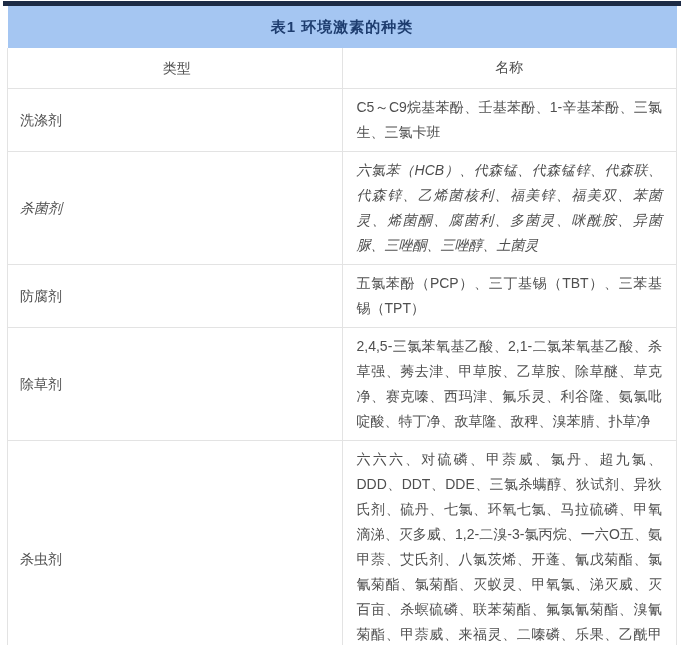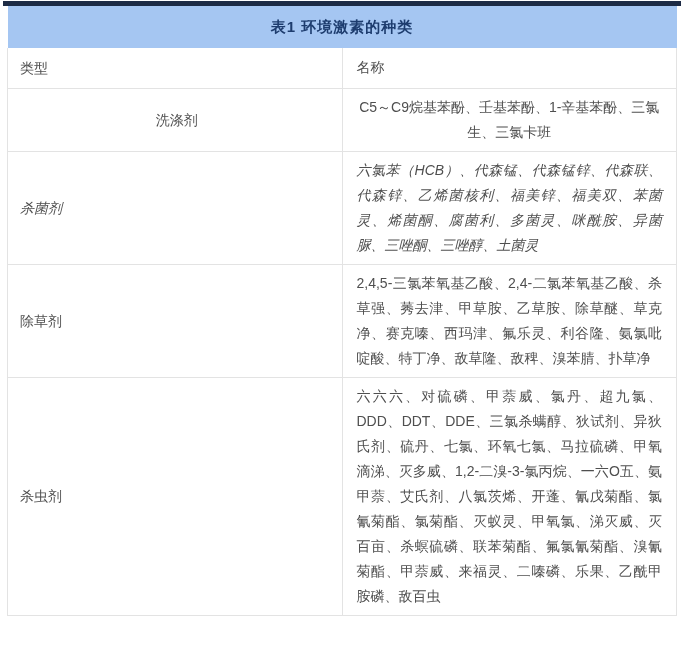--- a/index.html
+++ b/index.html
@@ -38,37 +38,37 @@
     background: #a5c6f2;
     color: #1d3c6e;
     font-weight: bold;
     font-size: 15px;
     text-align: center;
     height: 42px;
     letter-spacing: 1px;
   }
   tr.header-row th {
     height: 40px;
-    text-align: left;
+    text-align: center;
     background: #ffffff;
     border-top: none;
   }
   th.col-type, td.type-cell {
     width: 123px;
     padding: 6px 8px 6px 12px;
     vertical-align: middle;
     line-height: 24px;
   }
   th.col-name, td.names-cell {
     padding: 6px 14px 6px 14px;
     vertical-align: middle;
     line-height: 25px;
     text-align: justify;
   }
-  tbody tr:nth-child(1) td { height: 34px; text-align: center; }
+  tbody tr:nth-child(1) td { height: 34px; }
   tbody tr:nth-child(2) td { height: 68px; font-style: italic; }
   tbody tr:nth-child(3) td { height: 34px; }
   tbody tr:nth-child(4) td { height: 80px; }
   tbody tr:nth-child(5) td { height: 138px; }
   tbody tr:nth-child(6) td { height: 110px; }
   tbody tr:nth-child(7) td { height: 34px; }
   tbody tr:nth-child(8) td { height: 50px; }
   tbody tr:nth-child(8) td,
   table.hormone-table { border-bottom: none; }
 </style>
@@ -91,22 +91,26 @@
     <tbody>
       <tr>
         <td class="type-cell">洗涤剂</td>
         <td class="names-cell">C5～C9烷基苯酚、壬基苯酚、1-辛基苯酚、三氯生、三氯卡班</td>
       </tr>
       <tr>
         <td class="type-cell">杀菌剂</td>
         <td class="names-cell">六氯苯（HCB）、代森锰、代森锰锌、代森联、代森锌、乙烯菌核利、福美锌、福美双、苯菌灵、烯菌酮、腐菌利、多菌灵、咪酰胺、异菌脲、三唑酮、三唑醇、土菌灵</td>
       </tr>
       <tr>
+        <td class="type-cell">防腐剂</td>
+        <td class="names-cell">五氯苯酚（PCP）、三丁基锡（TBT）、三苯基锡（TPT）</td>
+      </tr>
+      <tr>
         <td class="type-cell">除草剂</td>
-        <td class="names-cell">2,4,5-三氯苯氧基乙酸、2,4-二氯苯氧基乙酸、杀草强、莠去津、甲草胺、乙草胺、除草醚、草克净、赛克嗪、西玛津、氟乐灵、利谷隆、氨氯吡啶酸、特丁净、敌草隆、敌稗、溴苯腈、扑草净</td>
+        <td class="names-cell">2,4,5-三氯苯氧基乙酸、2,1-二氯苯氧基乙酸、杀草强、莠去津、甲草胺、乙草胺、除草醚、草克净、赛克嗪、西玛津、氟乐灵、利谷隆、氨氯吡啶酸、特丁净、敌草隆、敌稗、溴苯腈、扑草净</td>
       </tr>
       <tr>
         <td class="type-cell">杀虫剂</td>
         <td class="names-cell">六六六、对硫磷、甲萘威、氯丹、超九氯、DDD、DDT、DDE、三氯杀螨醇、狄试剂、异狄氏剂、硫丹、七氯、环氧七氯、马拉硫磷、甲氧滴涕、灭多威、1,2-二溴-3-氯丙烷、一六O五、氨甲萘、艾氏剂、八氯茨烯、开蓬、氰戊菊酯、氯氰菊酯、氯菊酯、灭蚁灵、甲氧氯、涕灭威、灭百亩、杀螟硫磷、联苯菊酯、氟氯氰菊酯、溴氰菊酯、甲萘威、来福灵、二嗪磷、乐果、乙酰甲胺磷、敌百虫</td>
       </tr>
 
     </tbody>
   </table>
 
 </div>

